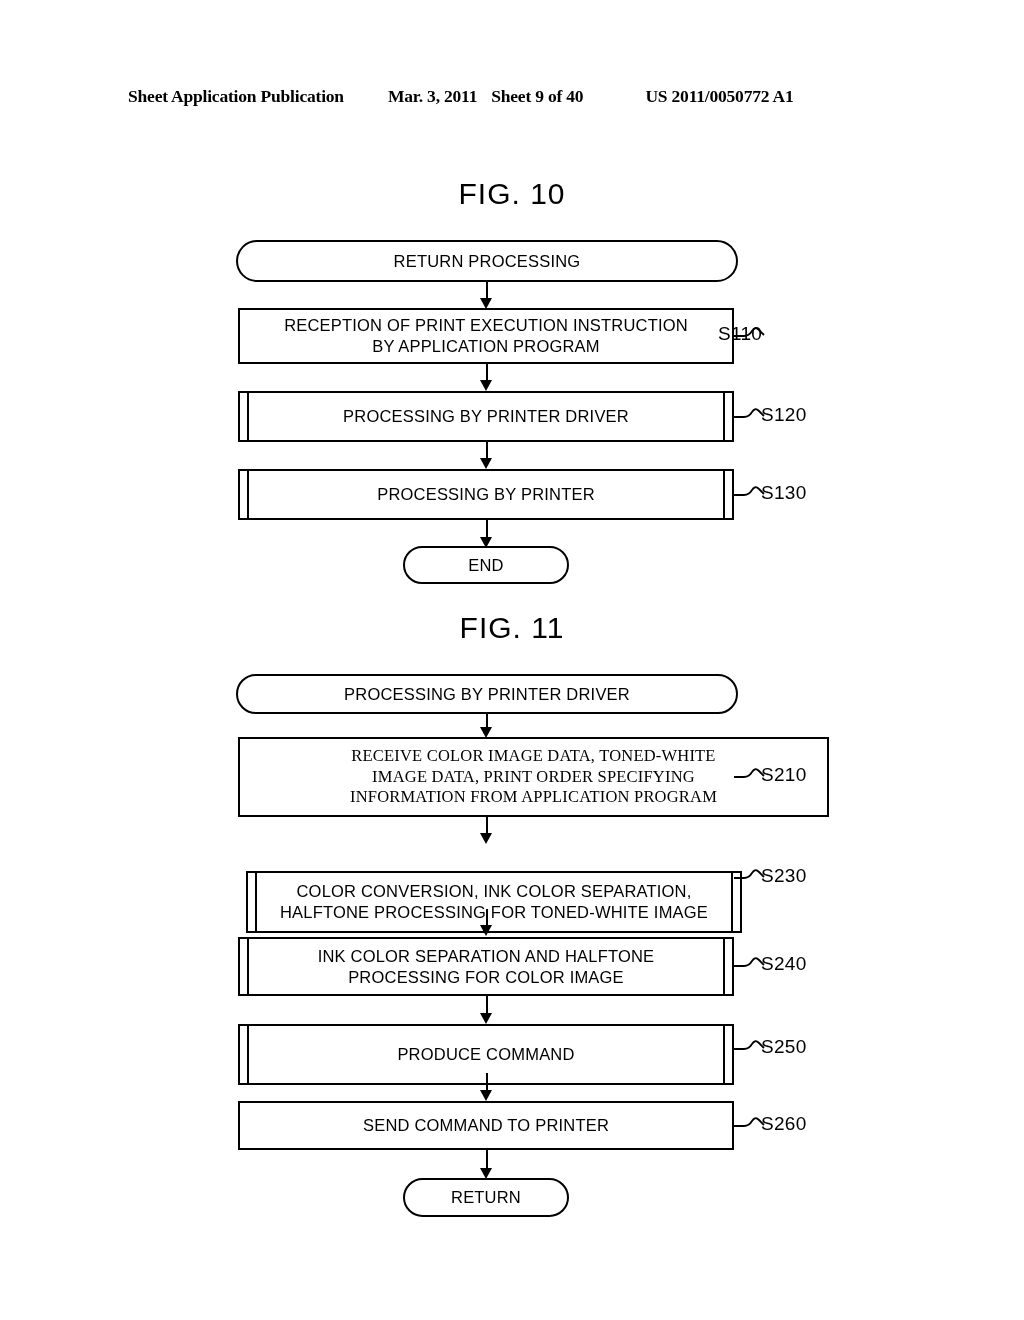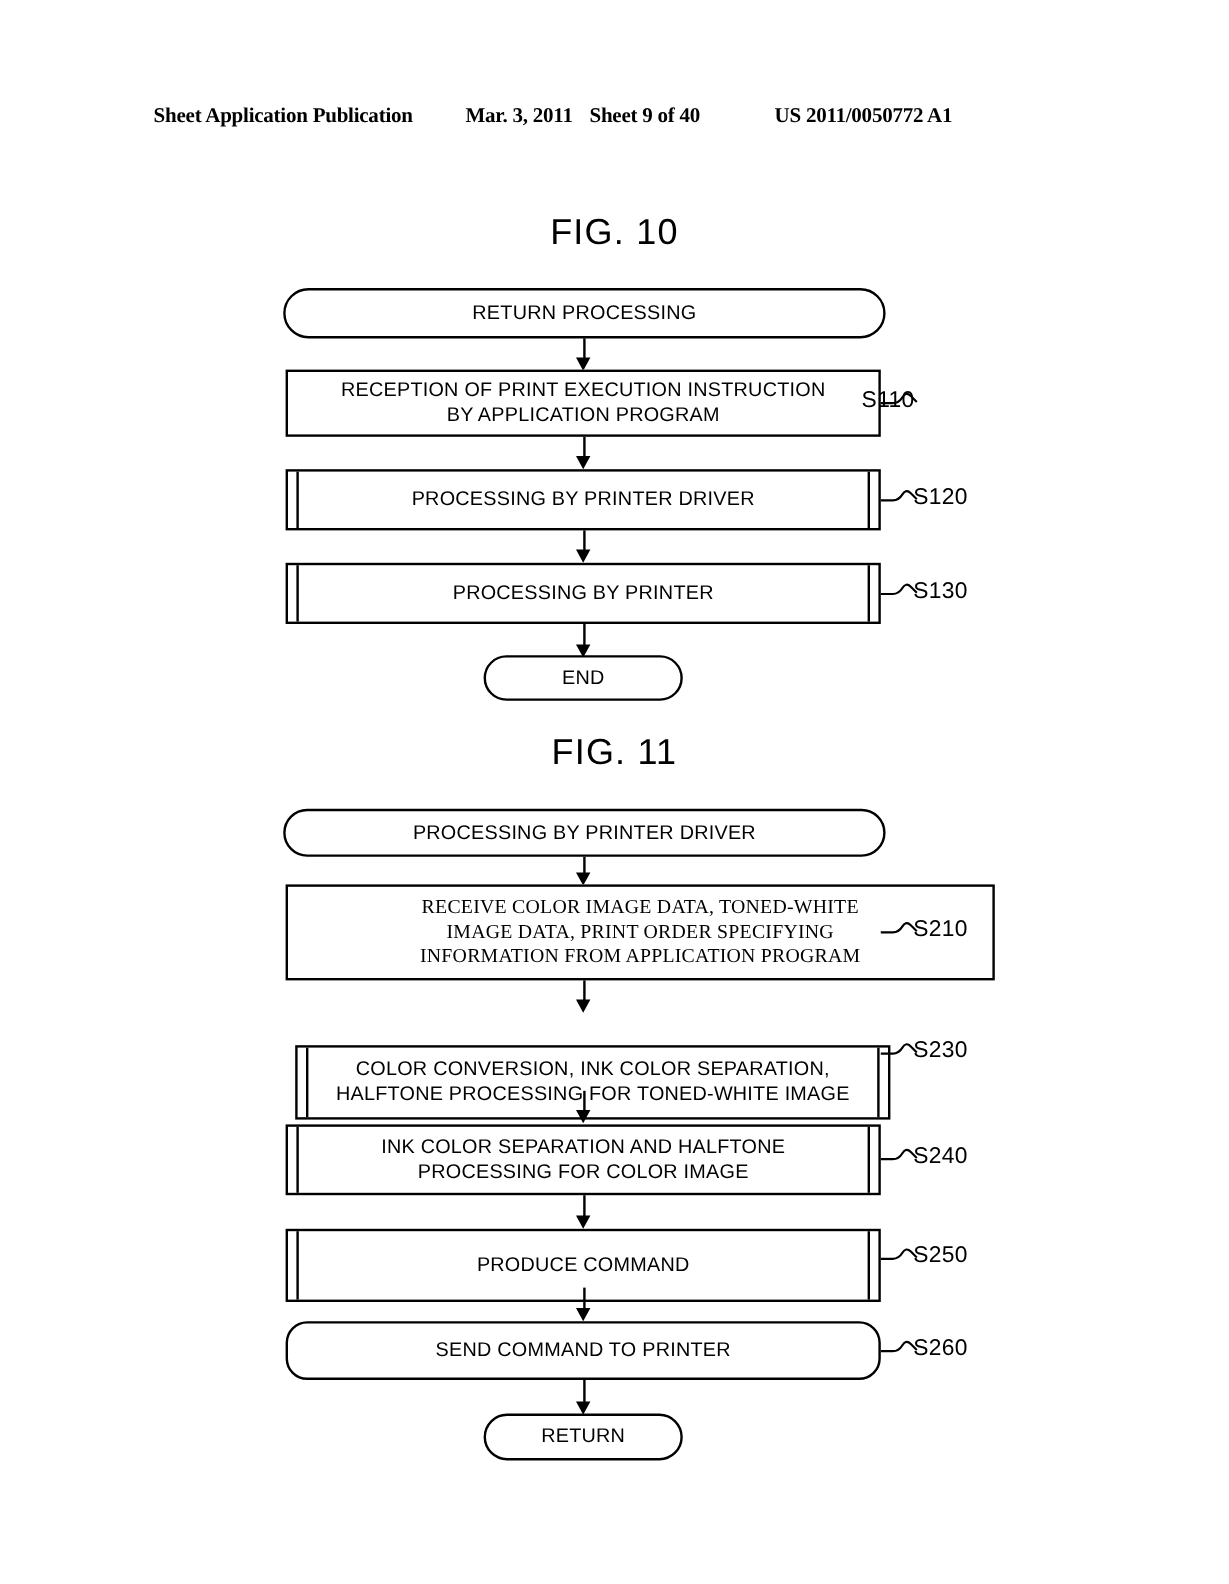--- a/index.html
+++ b/index.html
@@ -217,21 +217,21 @@
   <span class="label">PRODUCE COMMAND</span>
 </div>
 <svg class="leader" style="left:734px; top:1040px;" viewBox="0 0 36 18">
   <path d="M0 9 L10 9 Q15 9 18 4 Q21 -1 25 3 L30 8" fill="none" stroke="#000" stroke-width="1.8"></path>
 </svg>
 <div class="step-ref" style="left:761px; top:1036px;">S250</div>
 
 <div class="connector" style="left:486px; top:1073px; height:21px;"></div>
 <div class="arrowhead" style="left:480px; top:1090px;"></div>
 
-<div class="node process" style="left:238px; top:1101px; width:496px; height:49px;border-radius:18px;">
+<div class="node process" style="left:238px; top:1101px; width:496px; height:49px;">
   <span class="label">SEND COMMAND TO PRINTER</span>
 </div>
 <svg class="leader" style="left:734px; top:1117px;" viewBox="0 0 36 18">
   <path d="M0 9 L10 9 Q15 9 18 4 Q21 -1 25 3 L30 8" fill="none" stroke="#000" stroke-width="1.8"></path>
 </svg>
 <div class="step-ref" style="left:761px; top:1113px;">S260</div>
 
 <div class="connector" style="left:486px; top:1150px; height:22px;"></div>
 <div class="arrowhead" style="left:480px; top:1168px;"></div>
 

